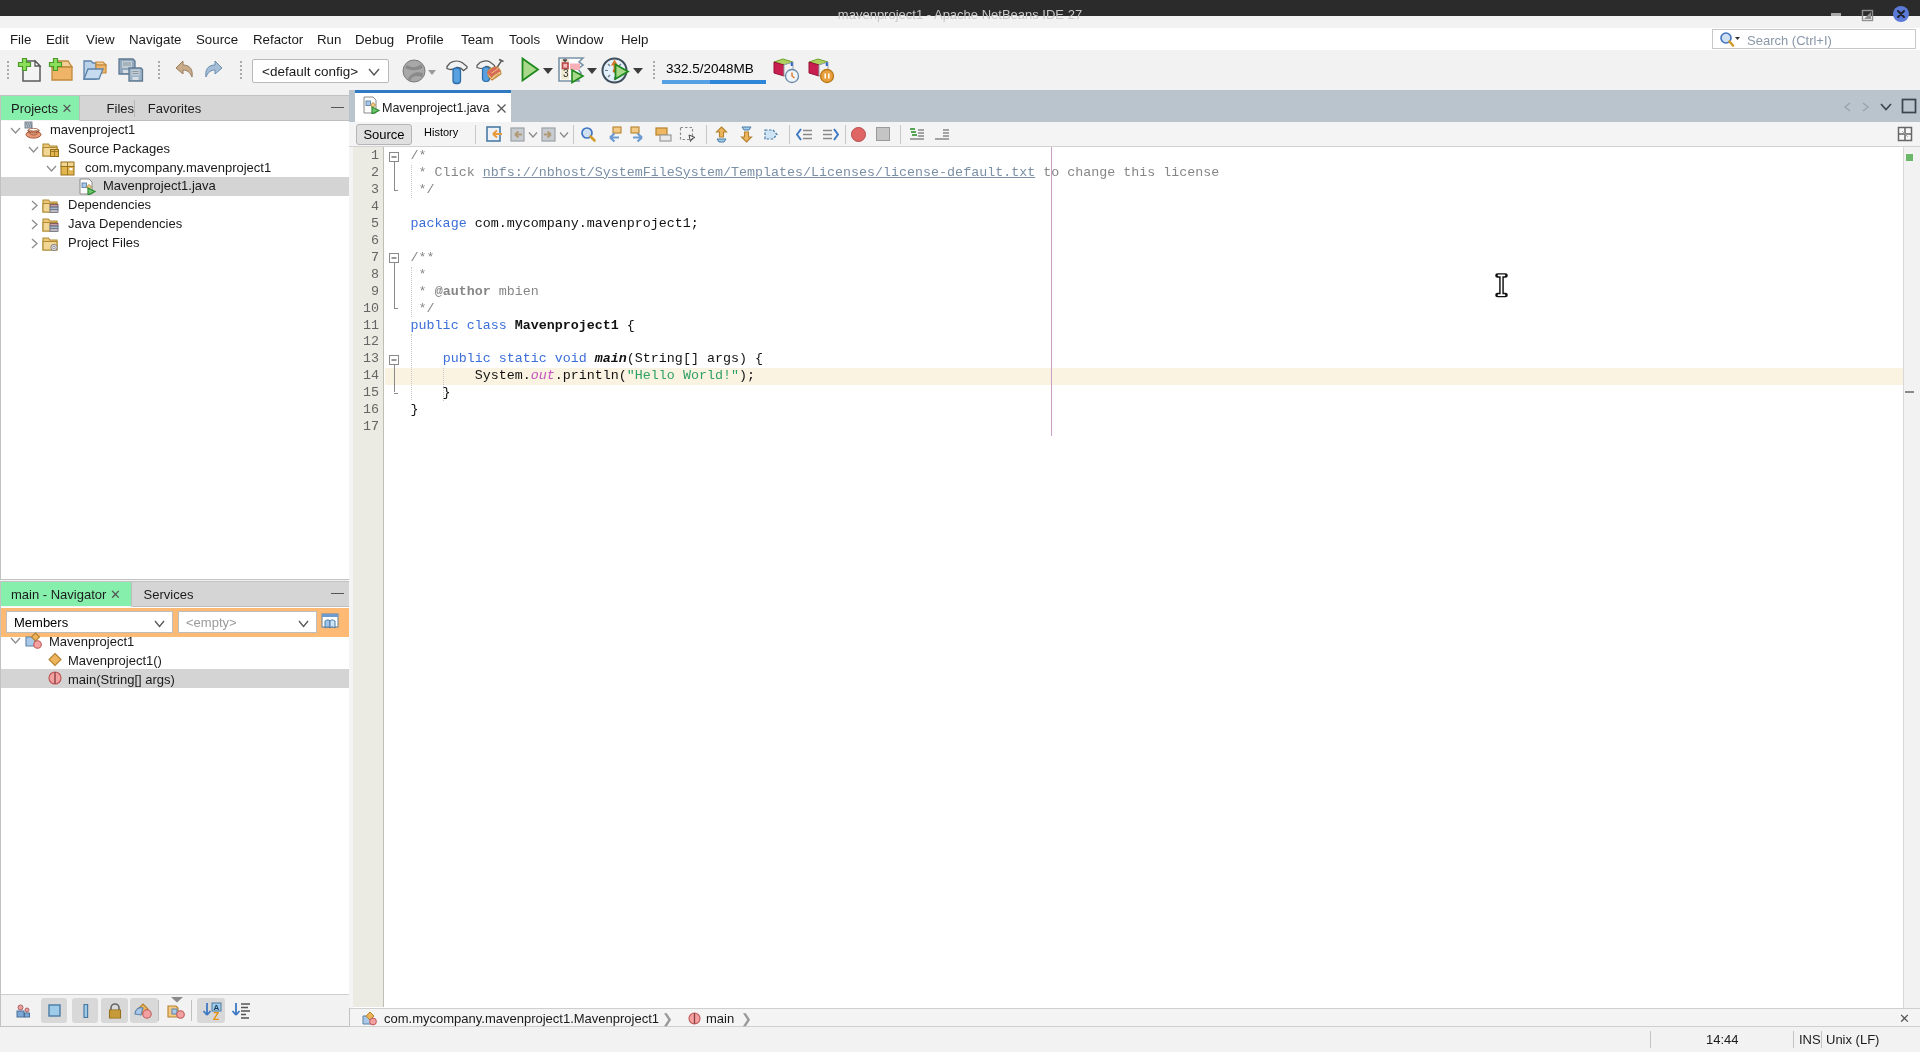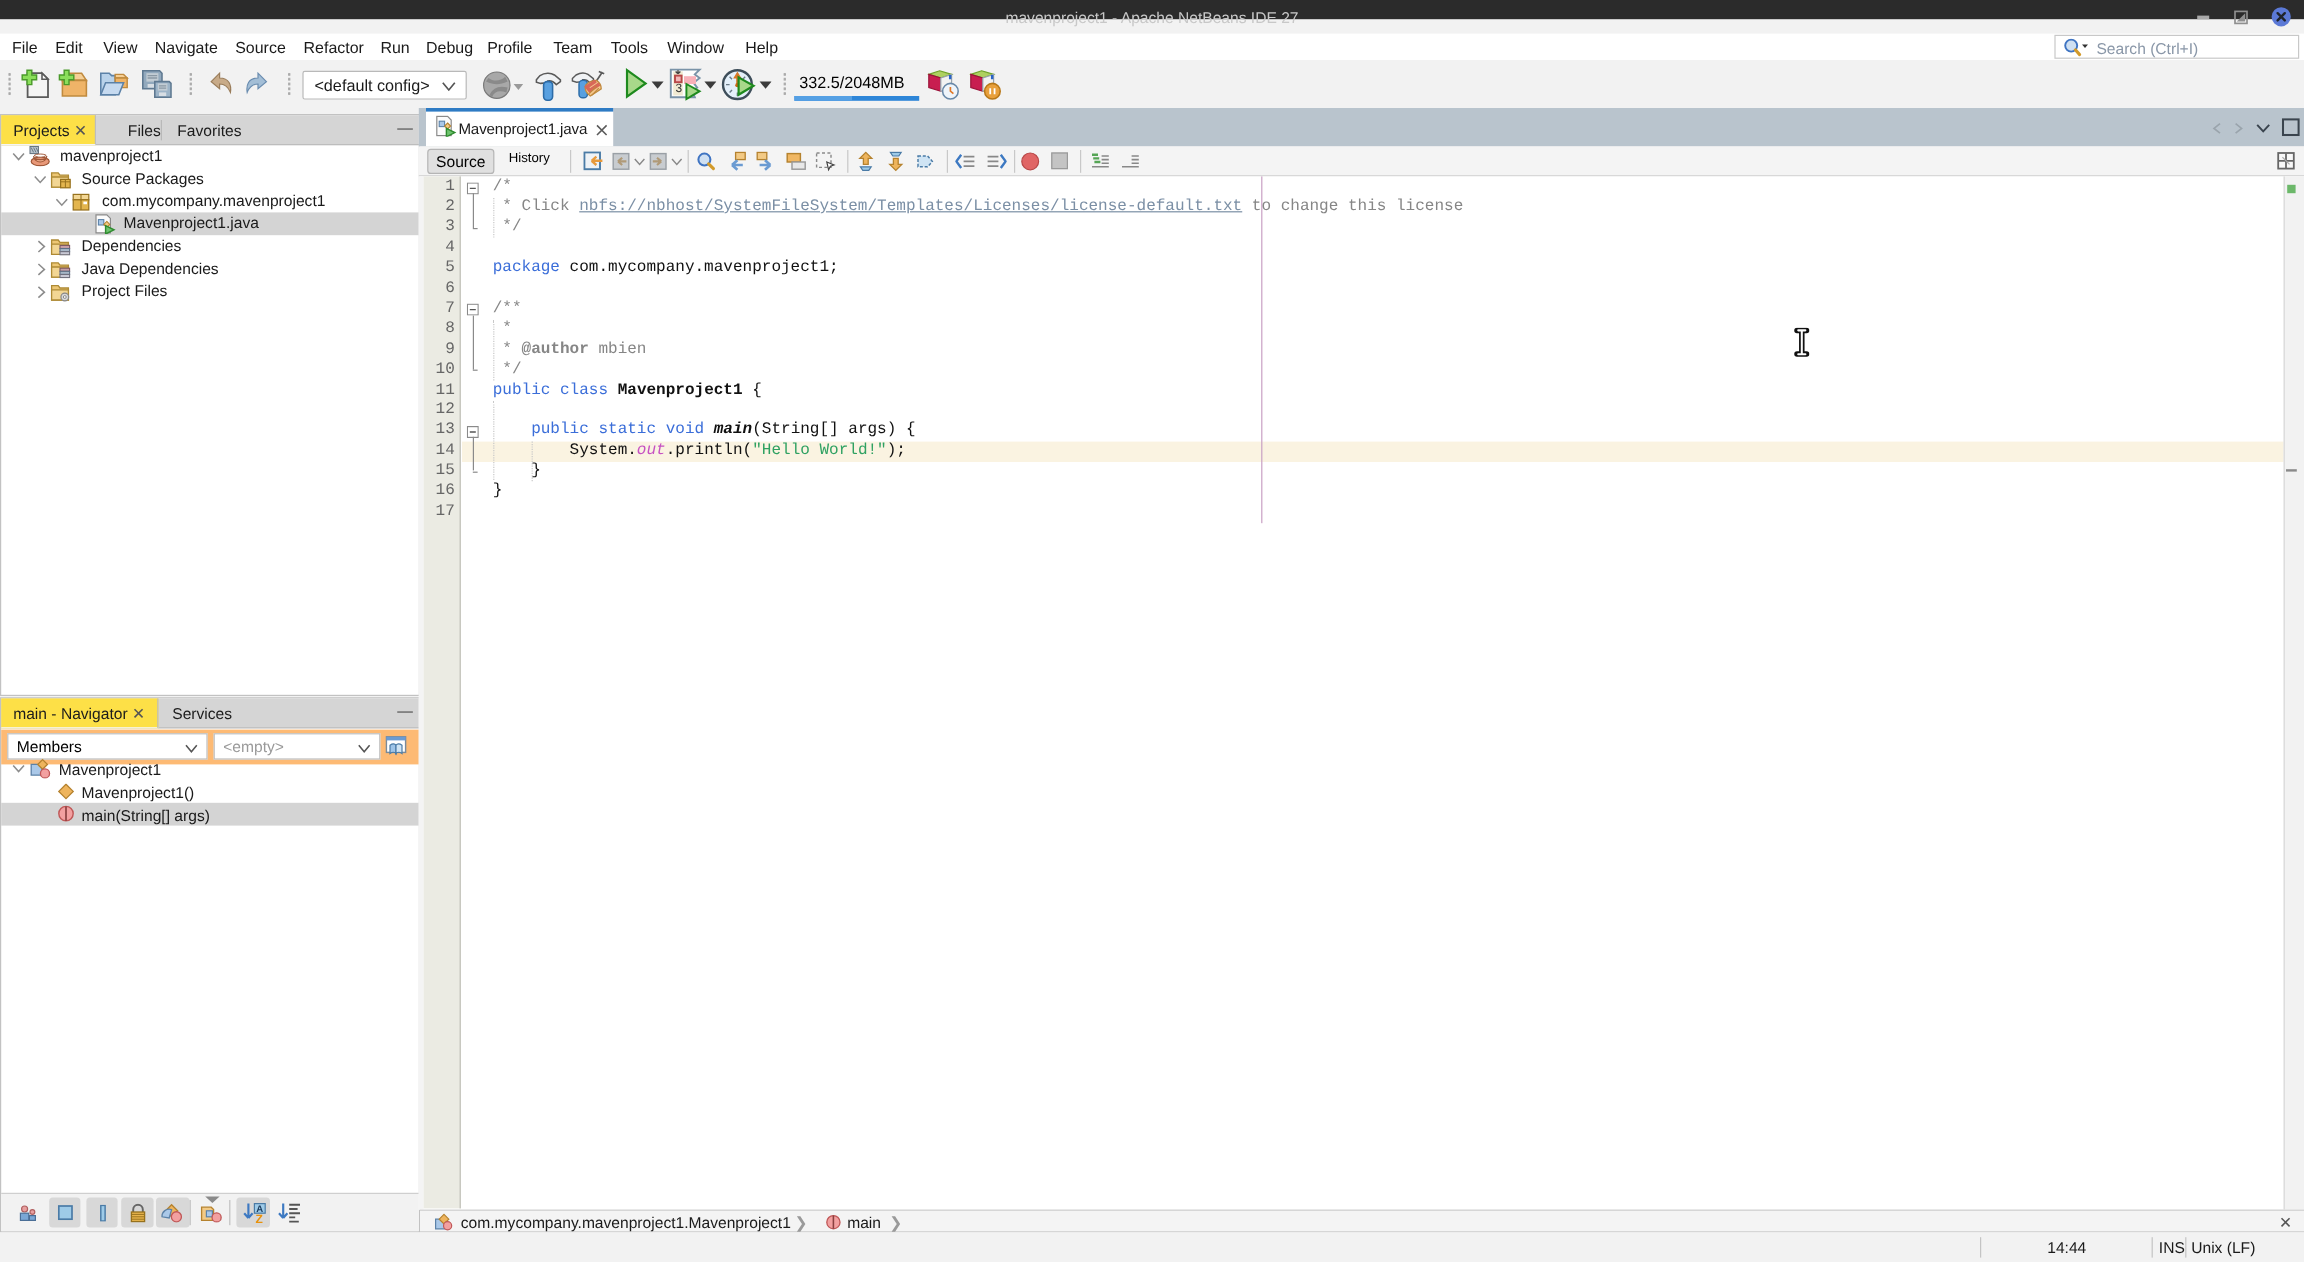--- a/index.html
+++ b/index.html
@@ -15,21 +15,21 @@
   #searchbox { left:1712px; top:1px; width:204px; height:20px; background:#fff; border:1px solid #c8c8c8; }
   
   #toolbar { left:0; top:50px; width:1920px; height:40px; background:#f2f2f2; }
   .grip { position:absolute; top:10px; width:2px; height:20px;
           background-image:radial-gradient(circle, #aaa 1px, transparent 1.2px);
           background-size:2px 4px; }
   
   .panel { background:#ffffff; border:1px solid #c2c2c2; }
   .tabstrip { position:absolute; left:0; top:0; right:0; height:25px; background:#d5d5d5; border-bottom:1px solid #bdbdbd; }
   .tab { position:absolute; top:0; height:25px; font-size:13px; color:#1c1c1c; padding-top:5px; }
-  .tab.active { background:#fde047; border-right:1px solid #bdbdbd; border-bottom:1px solid #f5f5f5; }
+  .tab.active { background:#86efac; border-right:1px solid #bdbdbd; border-bottom:1px solid #f5f5f5; }
   .minim { position:absolute; color:#444; font-size:13px; }
   
   .trow { position:absolute; left:0; right:0; height:19px; font-size:13px; color:#1a1a1a; white-space:nowrap; }
   .trow span.lbl { position:absolute; top:3px; }
   #projtree .lbl { top:1px; }
   .sel { background:#d4d4d4; }
   .chev { position:absolute; top:3px; width:12px; height:12px; }
   
   #edtabs { left:349px; top:90px; width:1571px; height:32px; background:#b9c4cd; }
   #edtab { left:6px; top:0; width:156px; height:32px; background:#fff; border-top:3px solid #2e7bc4; }

